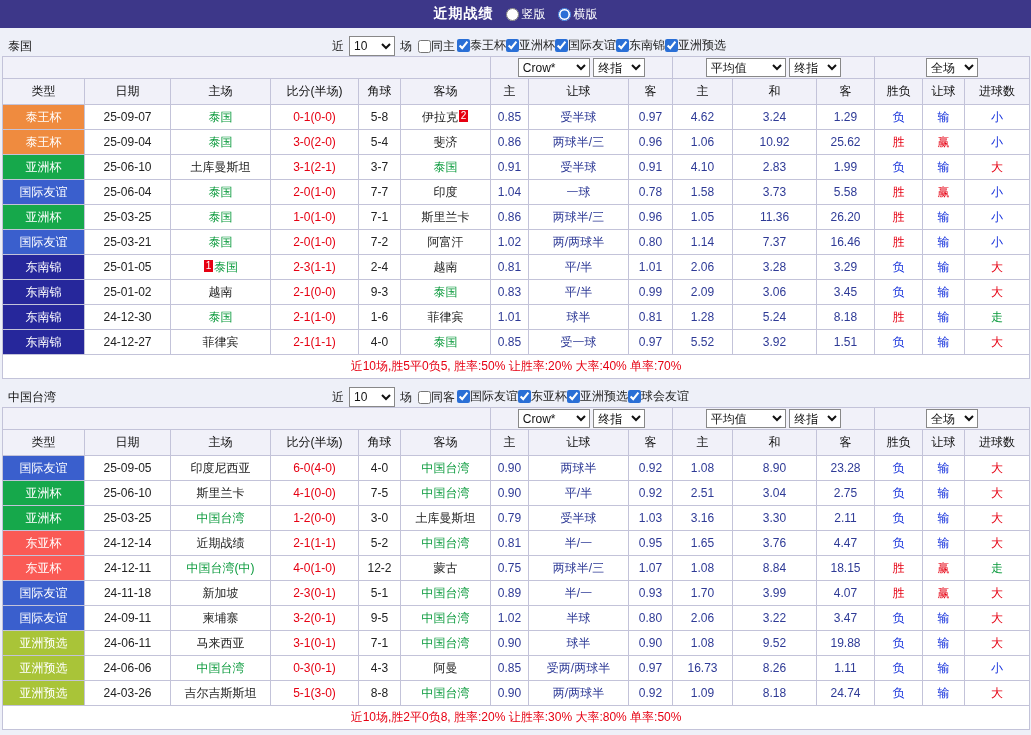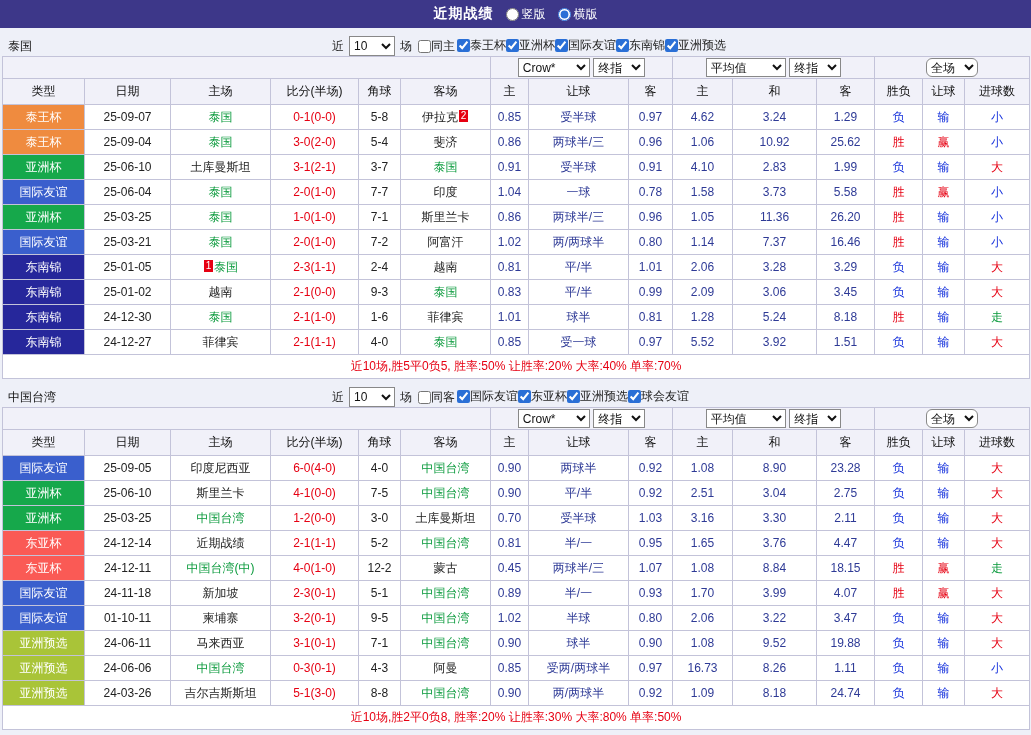--- a/index.html
+++ b/index.html
@@ -34,21 +34,21 @@
     width:1027px; border-collapse:collapse; table-layout:fixed;
     background:#fff; border:1px solid #8f8fae;
   }
   table.stats th, table.stats td {
     border:1px solid #c3c3d9; text-align:center; padding:0 1px;
     overflow:hidden; white-space:nowrap;
   }
   tr.select-row th { height:22px; background:#f1f1f9; }
   tr.select-row select { height:19px; }
   .sel-company { width:72px; } .sel-final { width:52px; }
-  .sel-average { width:80px; } .sel-full { width:52px;border-radius:6px; }
+  .sel-average { width:80px; } .sel-full { width:52px; }
   tr.label-row th { height:26px; background:#f1f1f9; font-weight:normal; color:#111; }
   tbody td { height:25px; }
   .type-cell { color:#fff; }
   .score { color:var(--score-color); }
   .team-hl { color:var(--team-hl); }
   .odds { color:var(--odds-color); }
   .badge-num {
     display:inline-block; background:var(--score-color); color:#fff;
     font-size:10px; line-height:12px; min-width:9px; padding:0 1px;
     margin:0 1px; vertical-align:2px;
@@ -443,21 +443,21 @@
             <td style="color: rgb(20, 48, 220);">输</td>
             <td style="color: rgb(230, 0, 18);">大</td>
           </tr>
           <tr>
             <td class="type-cell" style="background: rgb(22, 168, 75);">亚洲杯</td>
             <td>25-03-25</td>
             <td><span class="team-hl">中国台湾</span></td>
             <td class="score">1-2(0-0)</td>
             <td>3-0</td>
             <td><span>土库曼斯坦</span></td>
-            <td class="odds">0.70</td>
+            <td class="odds">0.79</td>
             <td class="odds">受半球</td>
             <td class="odds">1.03</td>
             <td class="odds">3.16</td>
             <td class="odds">3.30</td>
             <td class="odds">2.11</td>
             <td style="color: rgb(20, 48, 220);">负</td>
             <td style="color: rgb(20, 48, 220);">输</td>
             <td style="color: rgb(230, 0, 18);">大</td>
           </tr>
           <tr>
@@ -477,21 +477,21 @@
             <td style="color: rgb(20, 48, 220);">输</td>
             <td style="color: rgb(230, 0, 18);">大</td>
           </tr>
           <tr>
             <td class="type-cell" style="background: rgb(250, 90, 85);">东亚杯</td>
             <td>24-12-11</td>
             <td><span class="team-hl">中国台湾(中)</span></td>
             <td class="score">4-0(1-0)</td>
             <td>12-2</td>
             <td><span>蒙古</span></td>
-            <td class="odds">0.45</td>
+            <td class="odds">0.75</td>
             <td class="odds">两球半/三</td>
             <td class="odds">1.07</td>
             <td class="odds">1.08</td>
             <td class="odds">8.84</td>
             <td class="odds">18.15</td>
             <td style="color: rgb(230, 0, 18);">胜</td>
             <td style="color: rgb(230, 0, 18);">赢</td>
             <td style="color: rgb(10, 154, 60);">走</td>
           </tr>
           <tr>
@@ -506,21 +506,21 @@
             <td class="odds">0.93</td>
             <td class="odds">1.70</td>
             <td class="odds">3.99</td>
             <td class="odds">4.07</td>
             <td style="color: rgb(230, 0, 18);">胜</td>
             <td style="color: rgb(230, 0, 18);">赢</td>
             <td style="color: rgb(230, 0, 18);">大</td>
           </tr>
           <tr>
             <td class="type-cell" style="background: rgb(58, 95, 205);">国际友谊</td>
-            <td>01-10-11</td>
+            <td>24-09-11</td>
             <td><span>柬埔寨</span></td>
             <td class="score">3-2(0-1)</td>
             <td>9-5</td>
             <td><span class="team-hl">中国台湾</span></td>
             <td class="odds">1.02</td>
             <td class="odds">半球</td>
             <td class="odds">0.80</td>
             <td class="odds">2.06</td>
             <td class="odds">3.22</td>
             <td class="odds">3.47</td>

